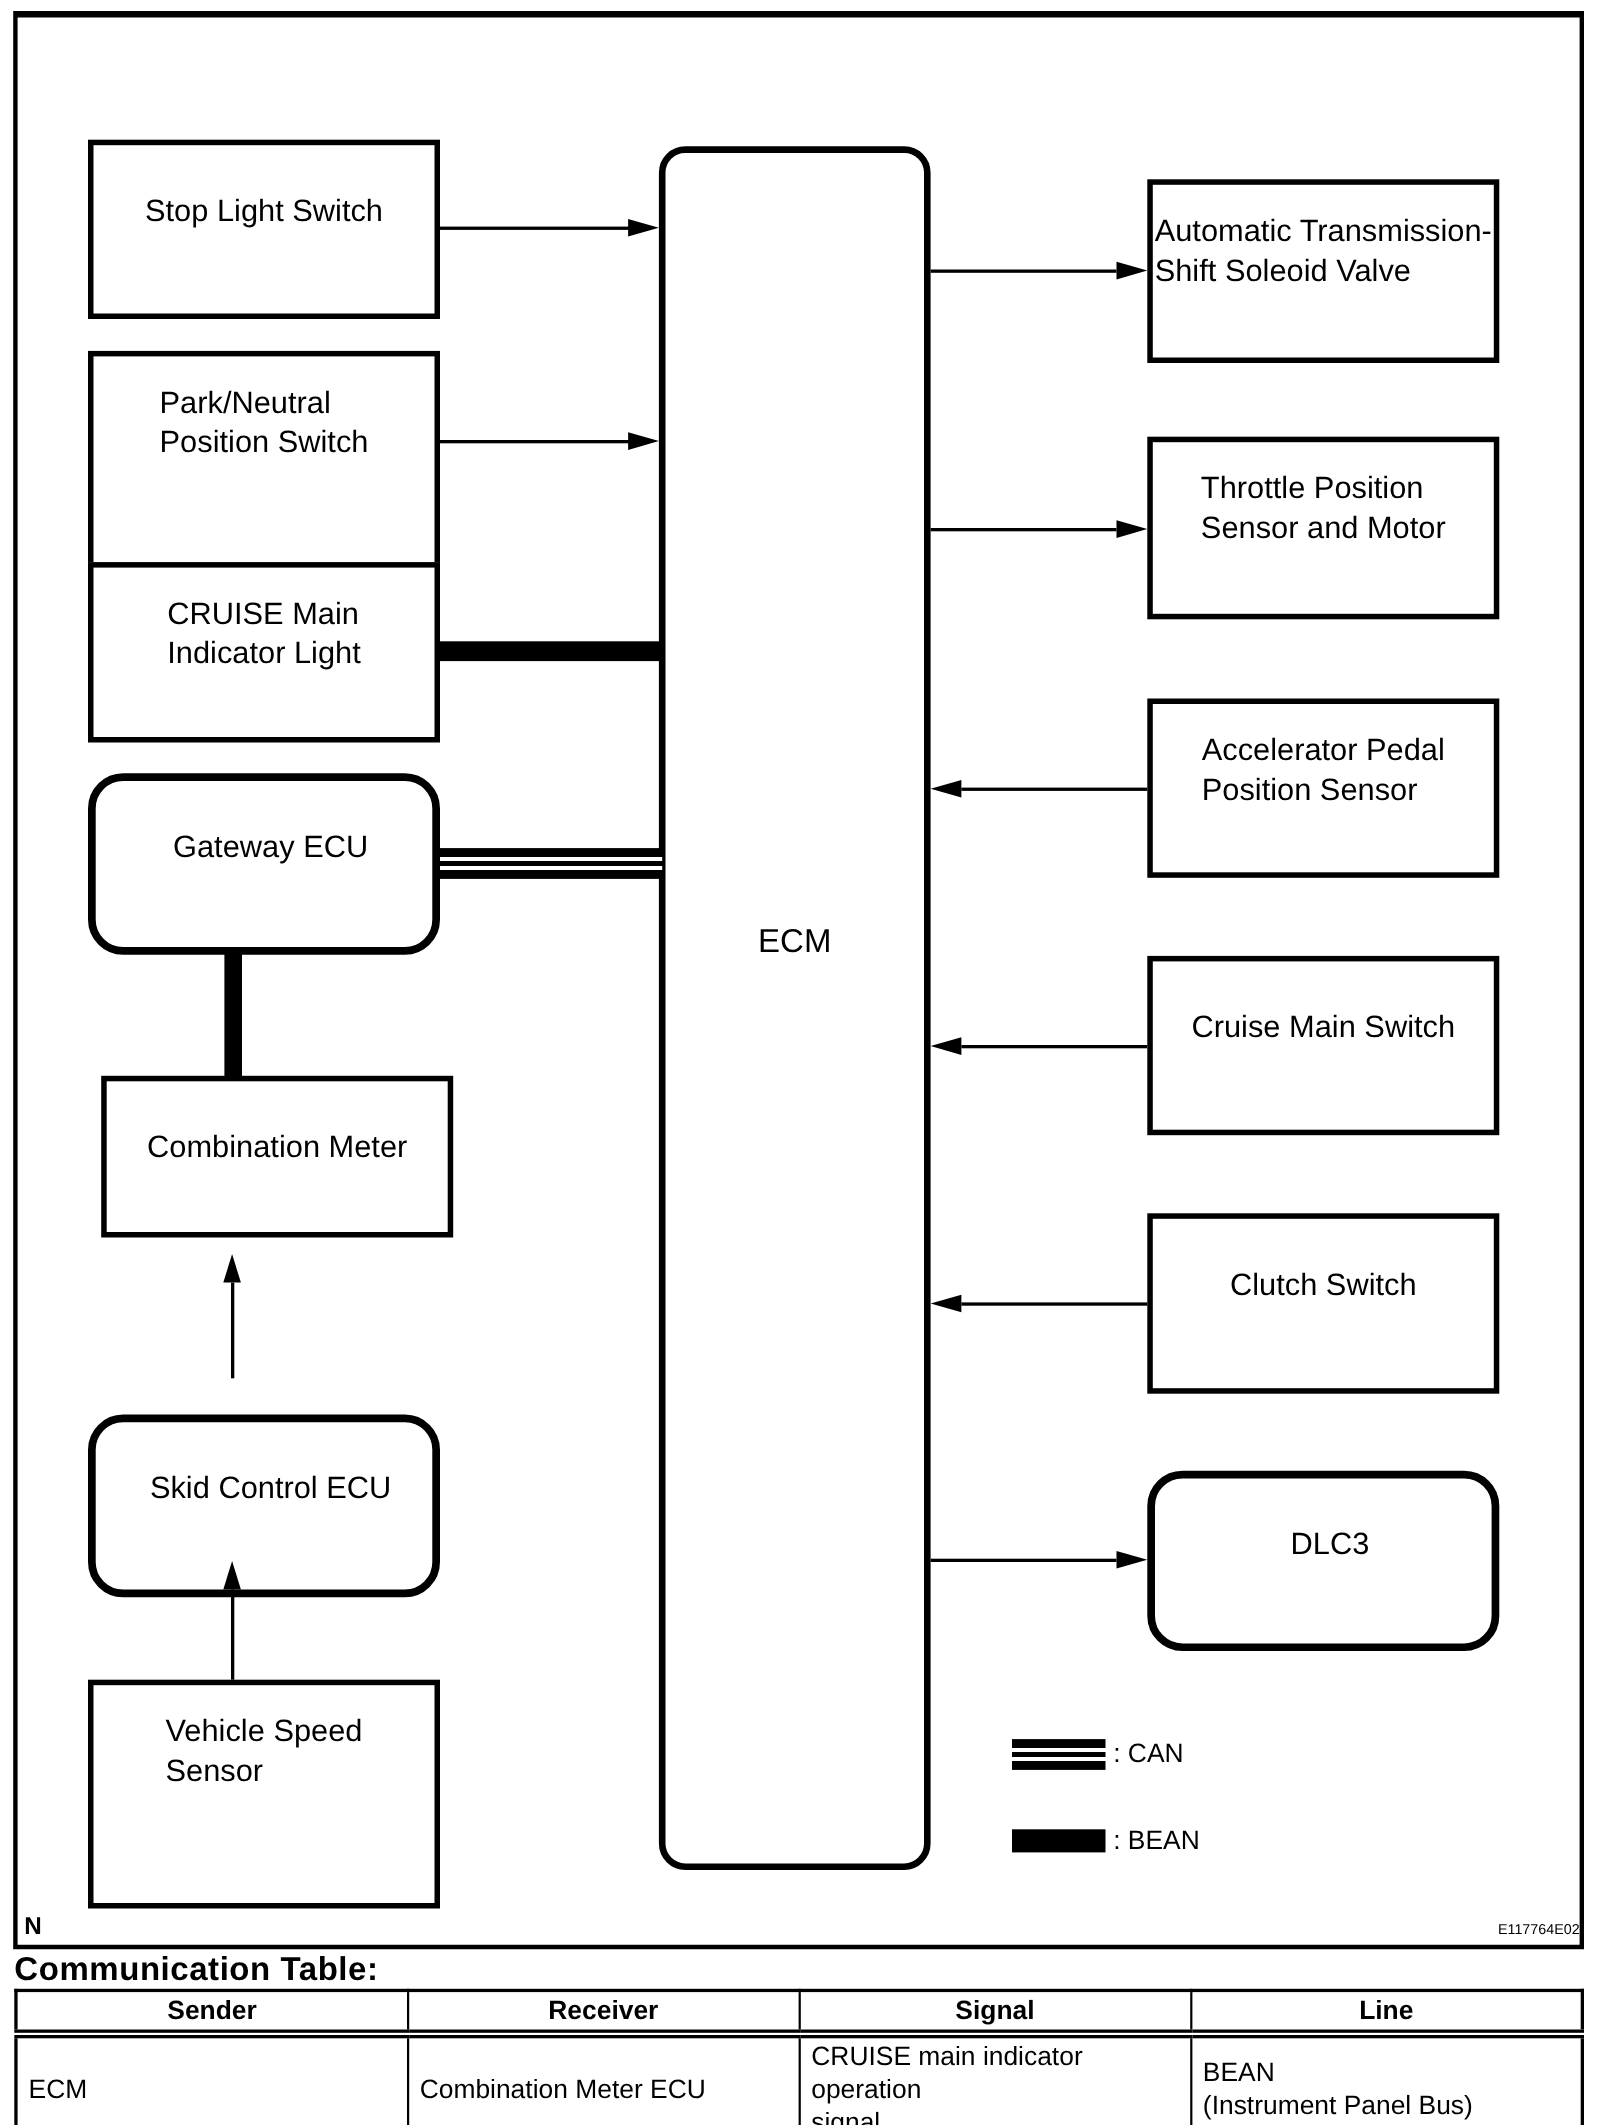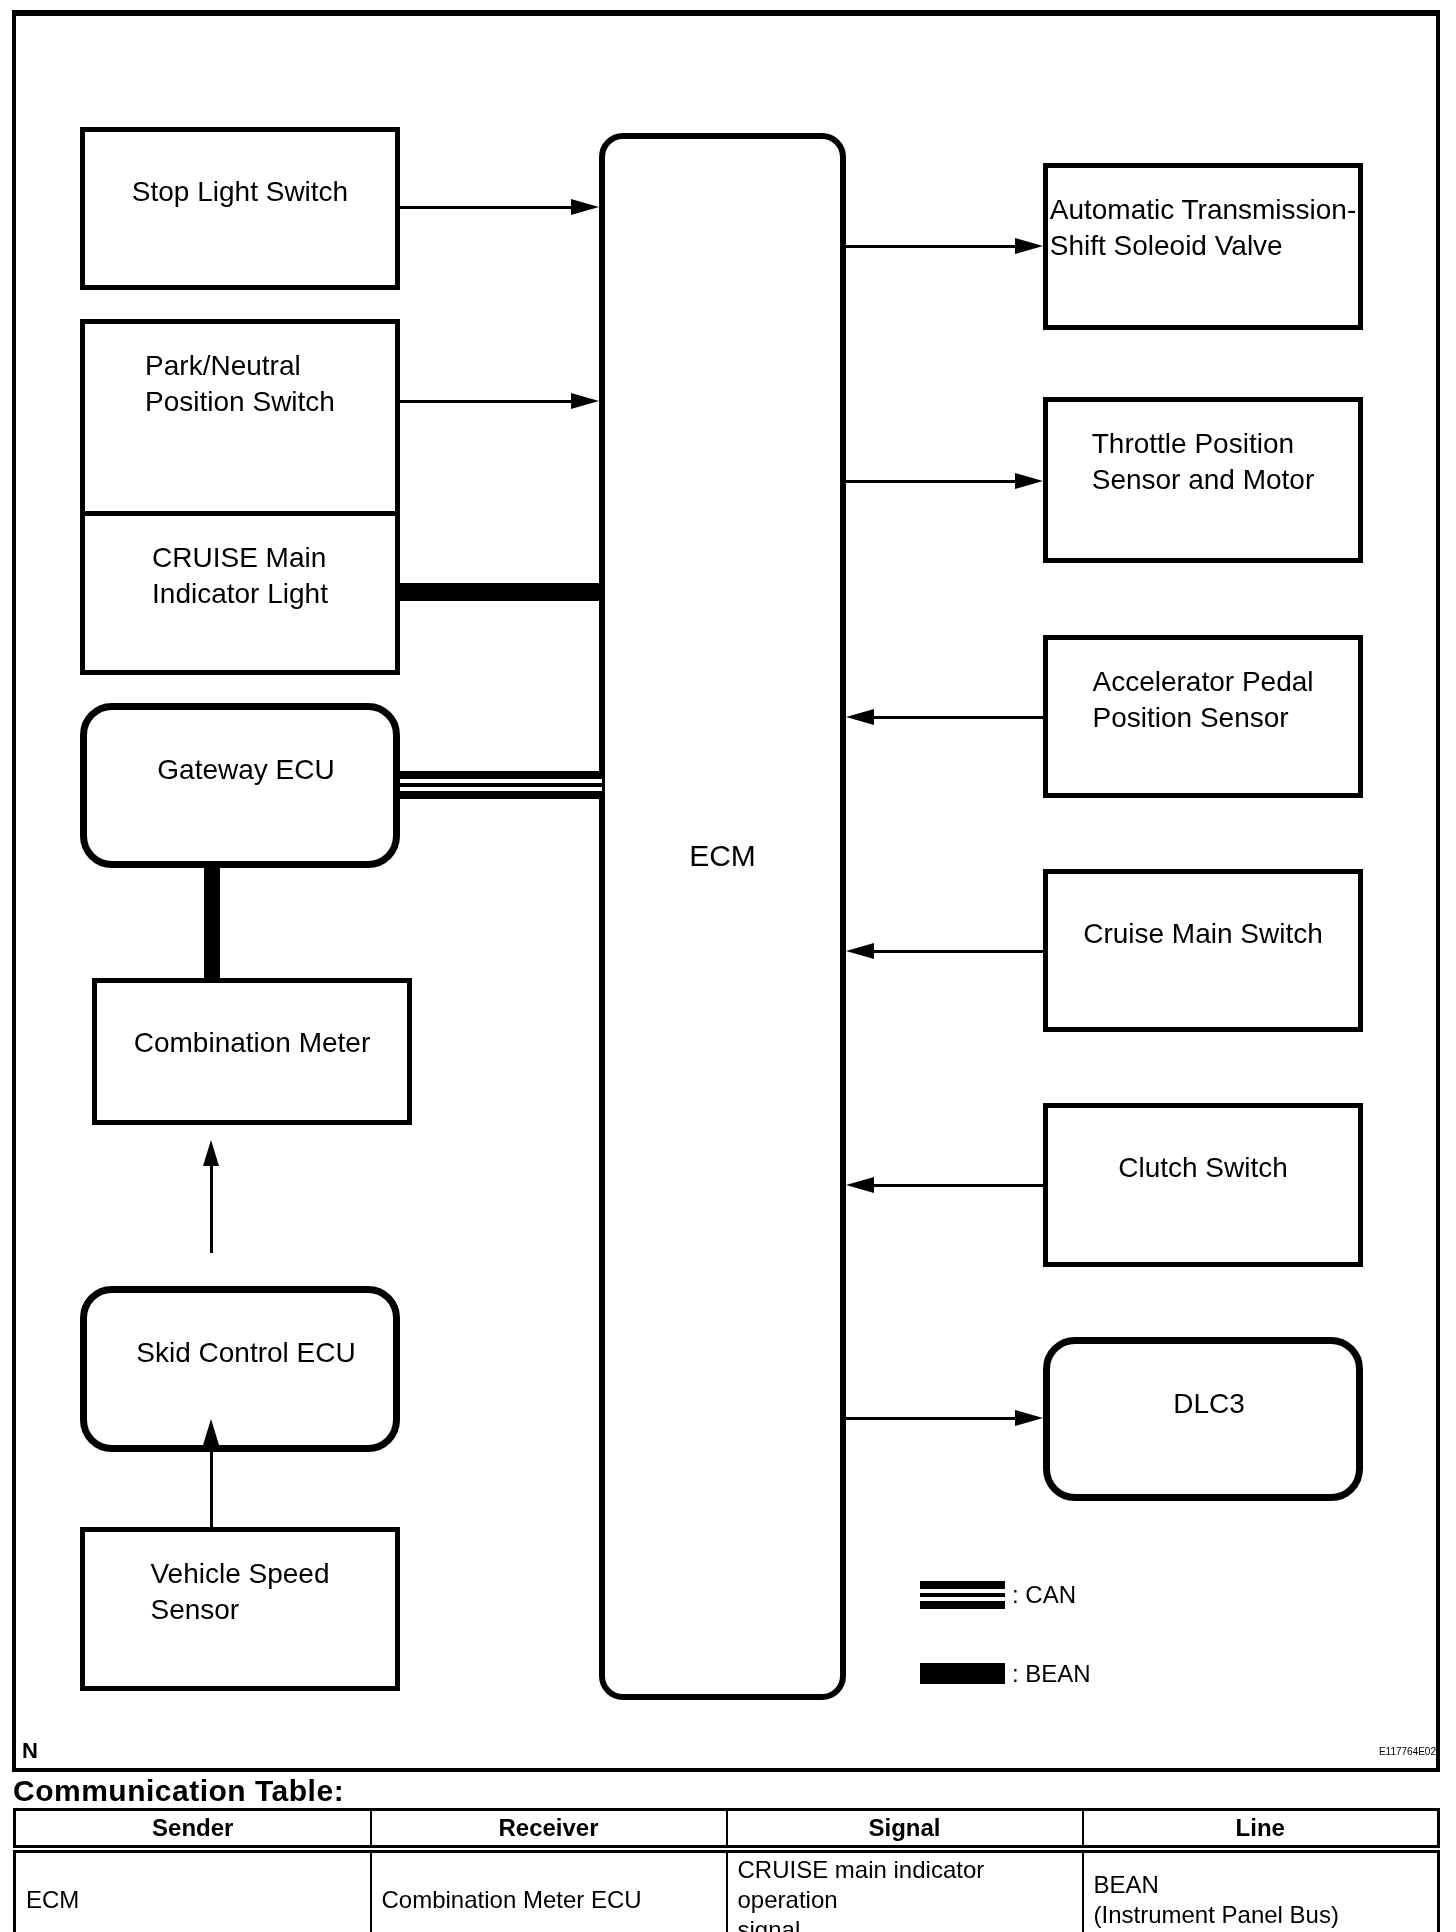--- a/index.html
+++ b/index.html
@@ -20,21 +20,21 @@
   .vline{width:3px;background:#000;}
   .arr-r{width:0;height:0;border-top:8px solid transparent;border-bottom:8px solid transparent;border-left:28px solid #000;}
   .arr-l{width:0;height:0;border-top:8px solid transparent;border-bottom:8px solid transparent;border-right:28px solid #000;}
   .arr-u{width:0;height:0;border-left:8px solid transparent;border-right:8px solid transparent;border-bottom:26px solid #000;}
   .bean-bar{background:#000;}
   .can-bar{background:linear-gradient(to bottom,#000 0px,#000 8px,#fff 8px,#fff 12px,#000 12px,#000 16px,#fff 16px,#fff 20px,#000 20px,#000 28px);}
   
   .legend-label{font-size:24px;line-height:28px;display:flex;align-items:center;}
   
   .note-n{font-size:22px;font-weight:bold;}
-  .fig-code{font-size:10px;width:336px;text-align:right;}
+  .fig-code{font-size:13px;width:336px;text-align:right;}
   .table-heading{font-size:30px;font-weight:bold;letter-spacing:0.5px;}
   
   table.comm{border-collapse:collapse;table-layout:fixed;width:1427px;border:3px solid #000;background:#fff;}
   table.comm th{border:2px solid #000;border-bottom:8px double #000;height:34px;font-size:24px;font-weight:bold;text-align:center;padding:0 6px;}
   table.comm td{border:2px solid #000;height:62px;font-size:24px;text-align:left;vertical-align:middle;padding:2px 10px;white-space:pre-line;line-height:30px;}
 </style>
 </head>
 <body>
 
 <div class="abs frame"></div>
@@ -52,21 +52,21 @@
 </div>
 <div class="abs node rounded pad1" style="left:80px;top:703px;width:320px;height:165px;">
   <div class="lbl">Gateway ECU</div>
 </div>
 <div class="abs node pad1" style="left:92px;top:978px;width:320px;height:147px;">
   <div class="lbl">Combination Meter</div>
 </div>
 <div class="abs node rounded pad1" style="left:80px;top:1286px;width:320px;height:166px;">
   <div class="lbl">Skid Control ECU</div>
 </div>
-<div class="abs node pad2" style="left:80px;top:1527px;width:320px;height:164px;">
+<div class="abs node pad2" style="left:80px;top:1527px;width:320px;height:208px;">
   <div class="lbl">Vehicle Speed
 Sensor</div>
 </div>
 
 <div class="abs ecm-box" style="left:599px;top:133px;width:247px;height:1567px;">
   <div class="ecm-lbl">ECM</div>
 </div>
 
 <div class="abs node pad2" style="left:1043px;top:163px;width:320px;height:167px;">
   <div class="lbl">Automatic Transmission-

